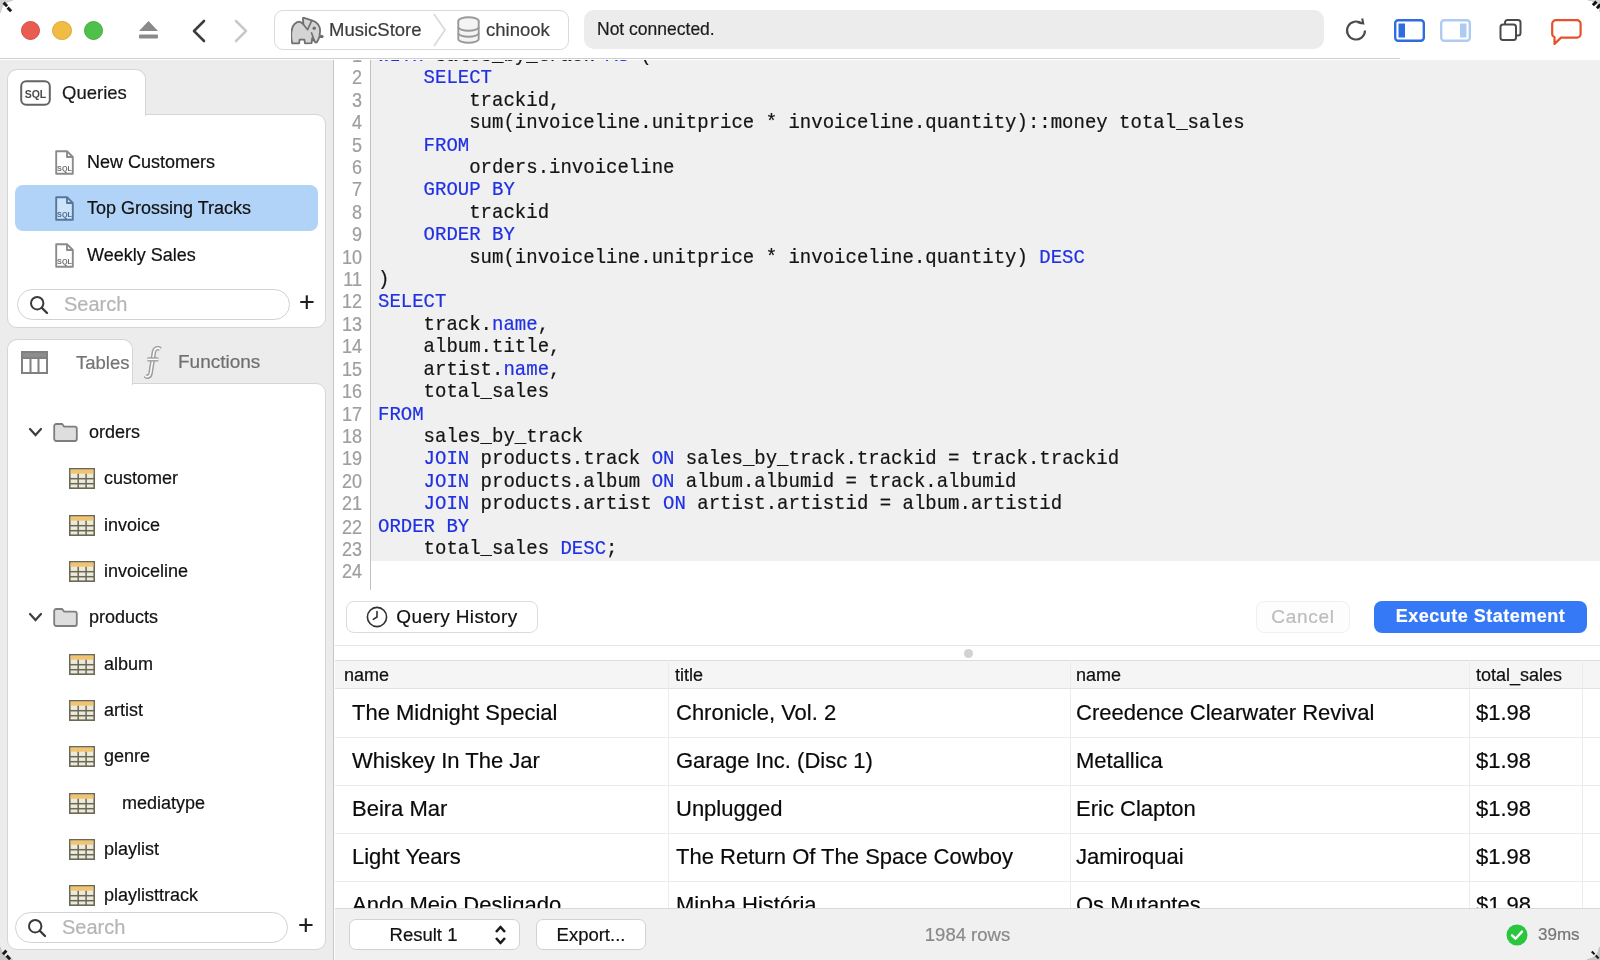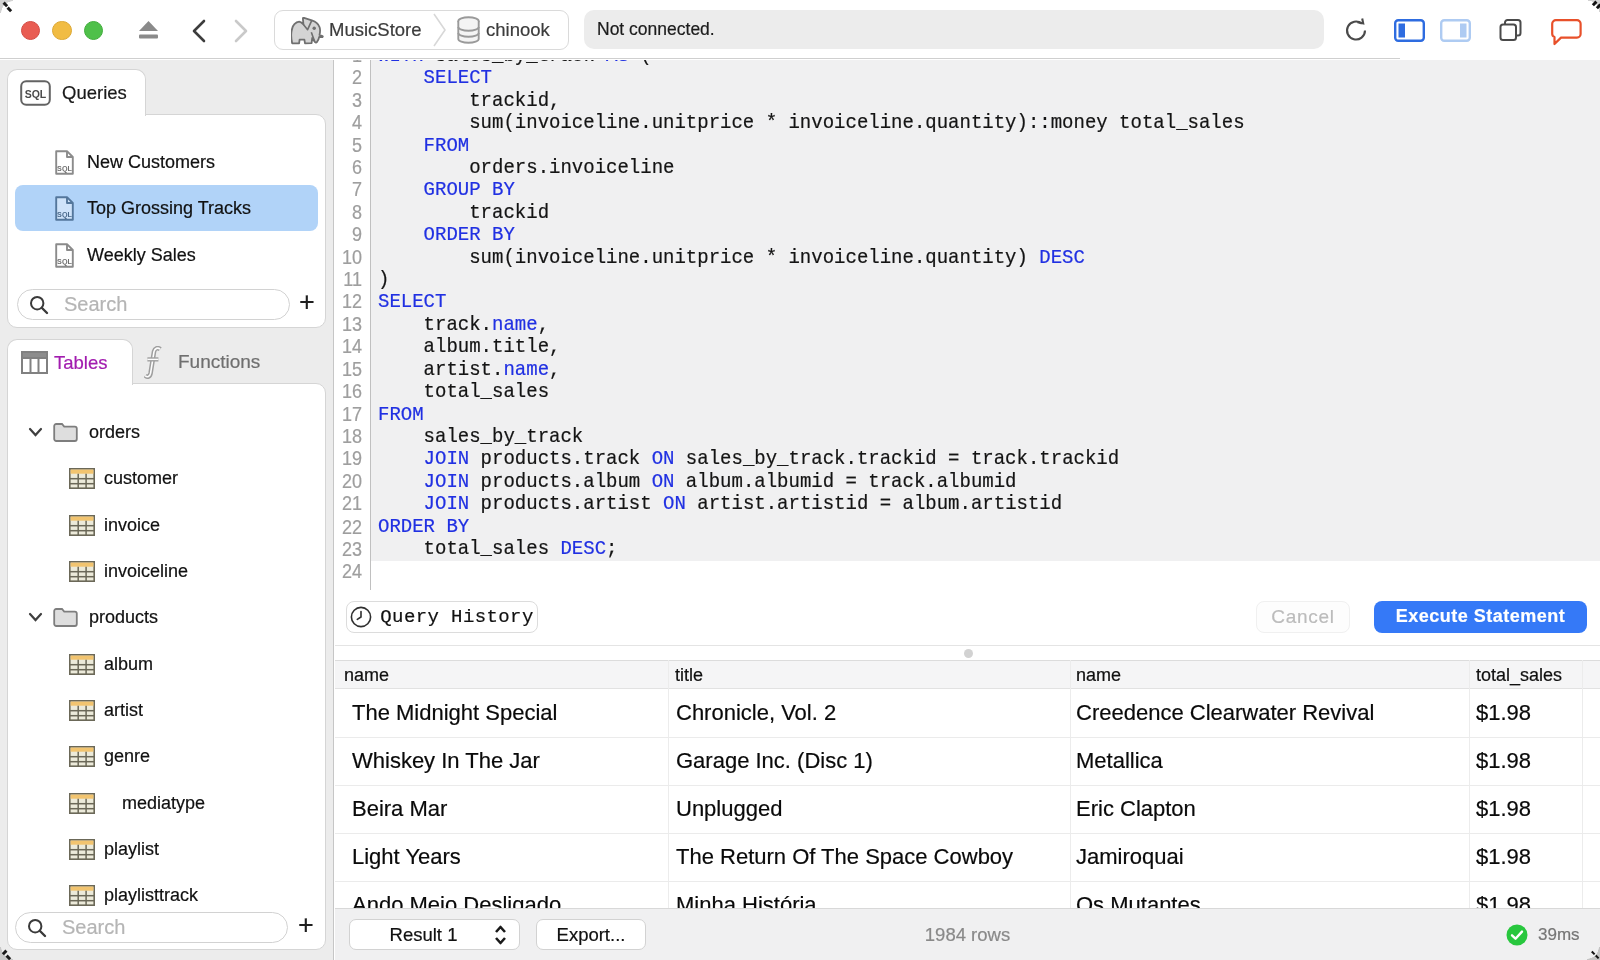--- a/index.html
+++ b/index.html
@@ -178,21 +178,21 @@
   <div class="plus" style="left:299px;top:227px;">+</div>
 
   <div class="card" style="top:323px; height:567px;"></div>
   <div class="tab" style="left:7px; top:279px; width:126px; height:46px;">
     <svg style="margin-left:13px;" width="27" height="23" viewBox="0 0 27 23">
       <rect x="1" y="1" width="25" height="21" fill="#fff" stroke="#818181" stroke-width="2"></rect>
       <rect x="1" y="1" width="25" height="6" fill="#8d8d8d" stroke="#818181" stroke-width="2"></rect>
       <line x1="9.5" y1="7" x2="9.5" y2="22" stroke="#818181" stroke-width="2"></line>
       <line x1="17.5" y1="7" x2="17.5" y2="22" stroke="#818181" stroke-width="2"></line>
     </svg>
-    <span style="margin-left:6px;font-size:18.5px;color:#a21caf;">Tables</span>
+    <span style="margin-left:28px;font-size:18.5px;color:#737373;">Tables</span>
   </div>
   <div class="abs" style="left:144px;top:279px;width:170px;height:46px;display:flex;align-items:center;">
     <svg width="21" height="33" viewBox="0 0 21 33">
       <path d="M16.2 3.2 C13.8 1.2 10.8 2.2 10.0 5.6 L6.6 27.2 C5.9 30.8 3.2 31.6 1.2 29.6" fill="none" stroke="#9e9e9e" stroke-width="4.6"></path>
       <path d="M16.2 3.2 C13.8 1.2 10.8 2.2 10.0 5.6 L6.6 27.2 C5.9 30.8 3.2 31.6 1.2 29.6" fill="none" stroke="#fdfdfd" stroke-width="1.6"></path>
       <path d="M3.4 13.4 L14.4 13.4" stroke="#9e9e9e" stroke-width="4.2"></path>
       <path d="M3.4 13.4 L14.4 13.4" stroke="#fdfdfd" stroke-width="1.4"></path>
     </svg>
     <span style="margin-left:13px;font-size:19px;color:#6f6f6f;">Functions</span>
   </div>
@@ -371,21 +371,21 @@
 <span class="k">FROM</span>
     sales_by_track
     <span class="k">JOIN</span> products.track <span class="k">ON</span> sales_by_track.trackid = track.trackid
     <span class="k">JOIN</span> products.album <span class="k">ON</span> album.albumid = track.albumid
     <span class="k">JOIN</span> products.artist <span class="k">ON</span> artist.artistid = album.artistid
 <span class="k">ORDER BY</span>
     total_sales <span class="k">DESC</span>;
 </div>
 </div>
 
-<div class="btn" id="qhist" style="left:346px;top:601px;width:192px;height:31.5px;background:#fff;border:1.5px solid #dcdcdc;color:#111;font-size:19px;letter-spacing:0.4px;font-family:Liberation Mono, monospace;">
+<div class="btn" id="qhist" style="left:346px;top:601px;width:192px;height:31.5px;background:#fff;border:1.5px solid #dcdcdc;color:#111;font-size:19px;letter-spacing:0.4px;">
   <svg width="22" height="22" viewBox="0 0 22 22" style="margin-right:8px;">
     <circle cx="11" cy="11" r="9.6" fill="none" stroke="#2f2f2f" stroke-width="1.6"></circle>
     <path d="M11 5.5 V11 L7.3 13.4" fill="none" stroke="#2f2f2f" stroke-width="1.6" stroke-linecap="round"></path>
   </svg>Query History</div>
 <div class="btn" style="left:1256px;top:601px;width:94px;height:31.5px;background:#fdfdfd;border:1px solid #f0f0f0;color:#bcbcbc;font-size:19px;letter-spacing:0.7px;">Cancel</div>
 <div class="btn" style="left:1374px;top:601px;width:213px;height:31.5px;background:#3579f7;color:#fff;font-weight:bold;font-size:18px;letter-spacing:0.5px;">Execute Statement</div>
 <div class="abs" style="left:335px;top:645px;width:1265px;height:1.2px;background:#e4e4e4;"></div>
 <div class="abs" style="left:964px;top:649px;width:9px;height:9px;border-radius:50%;background:#d2d2d2;"></div>
 
 <div id="results">

